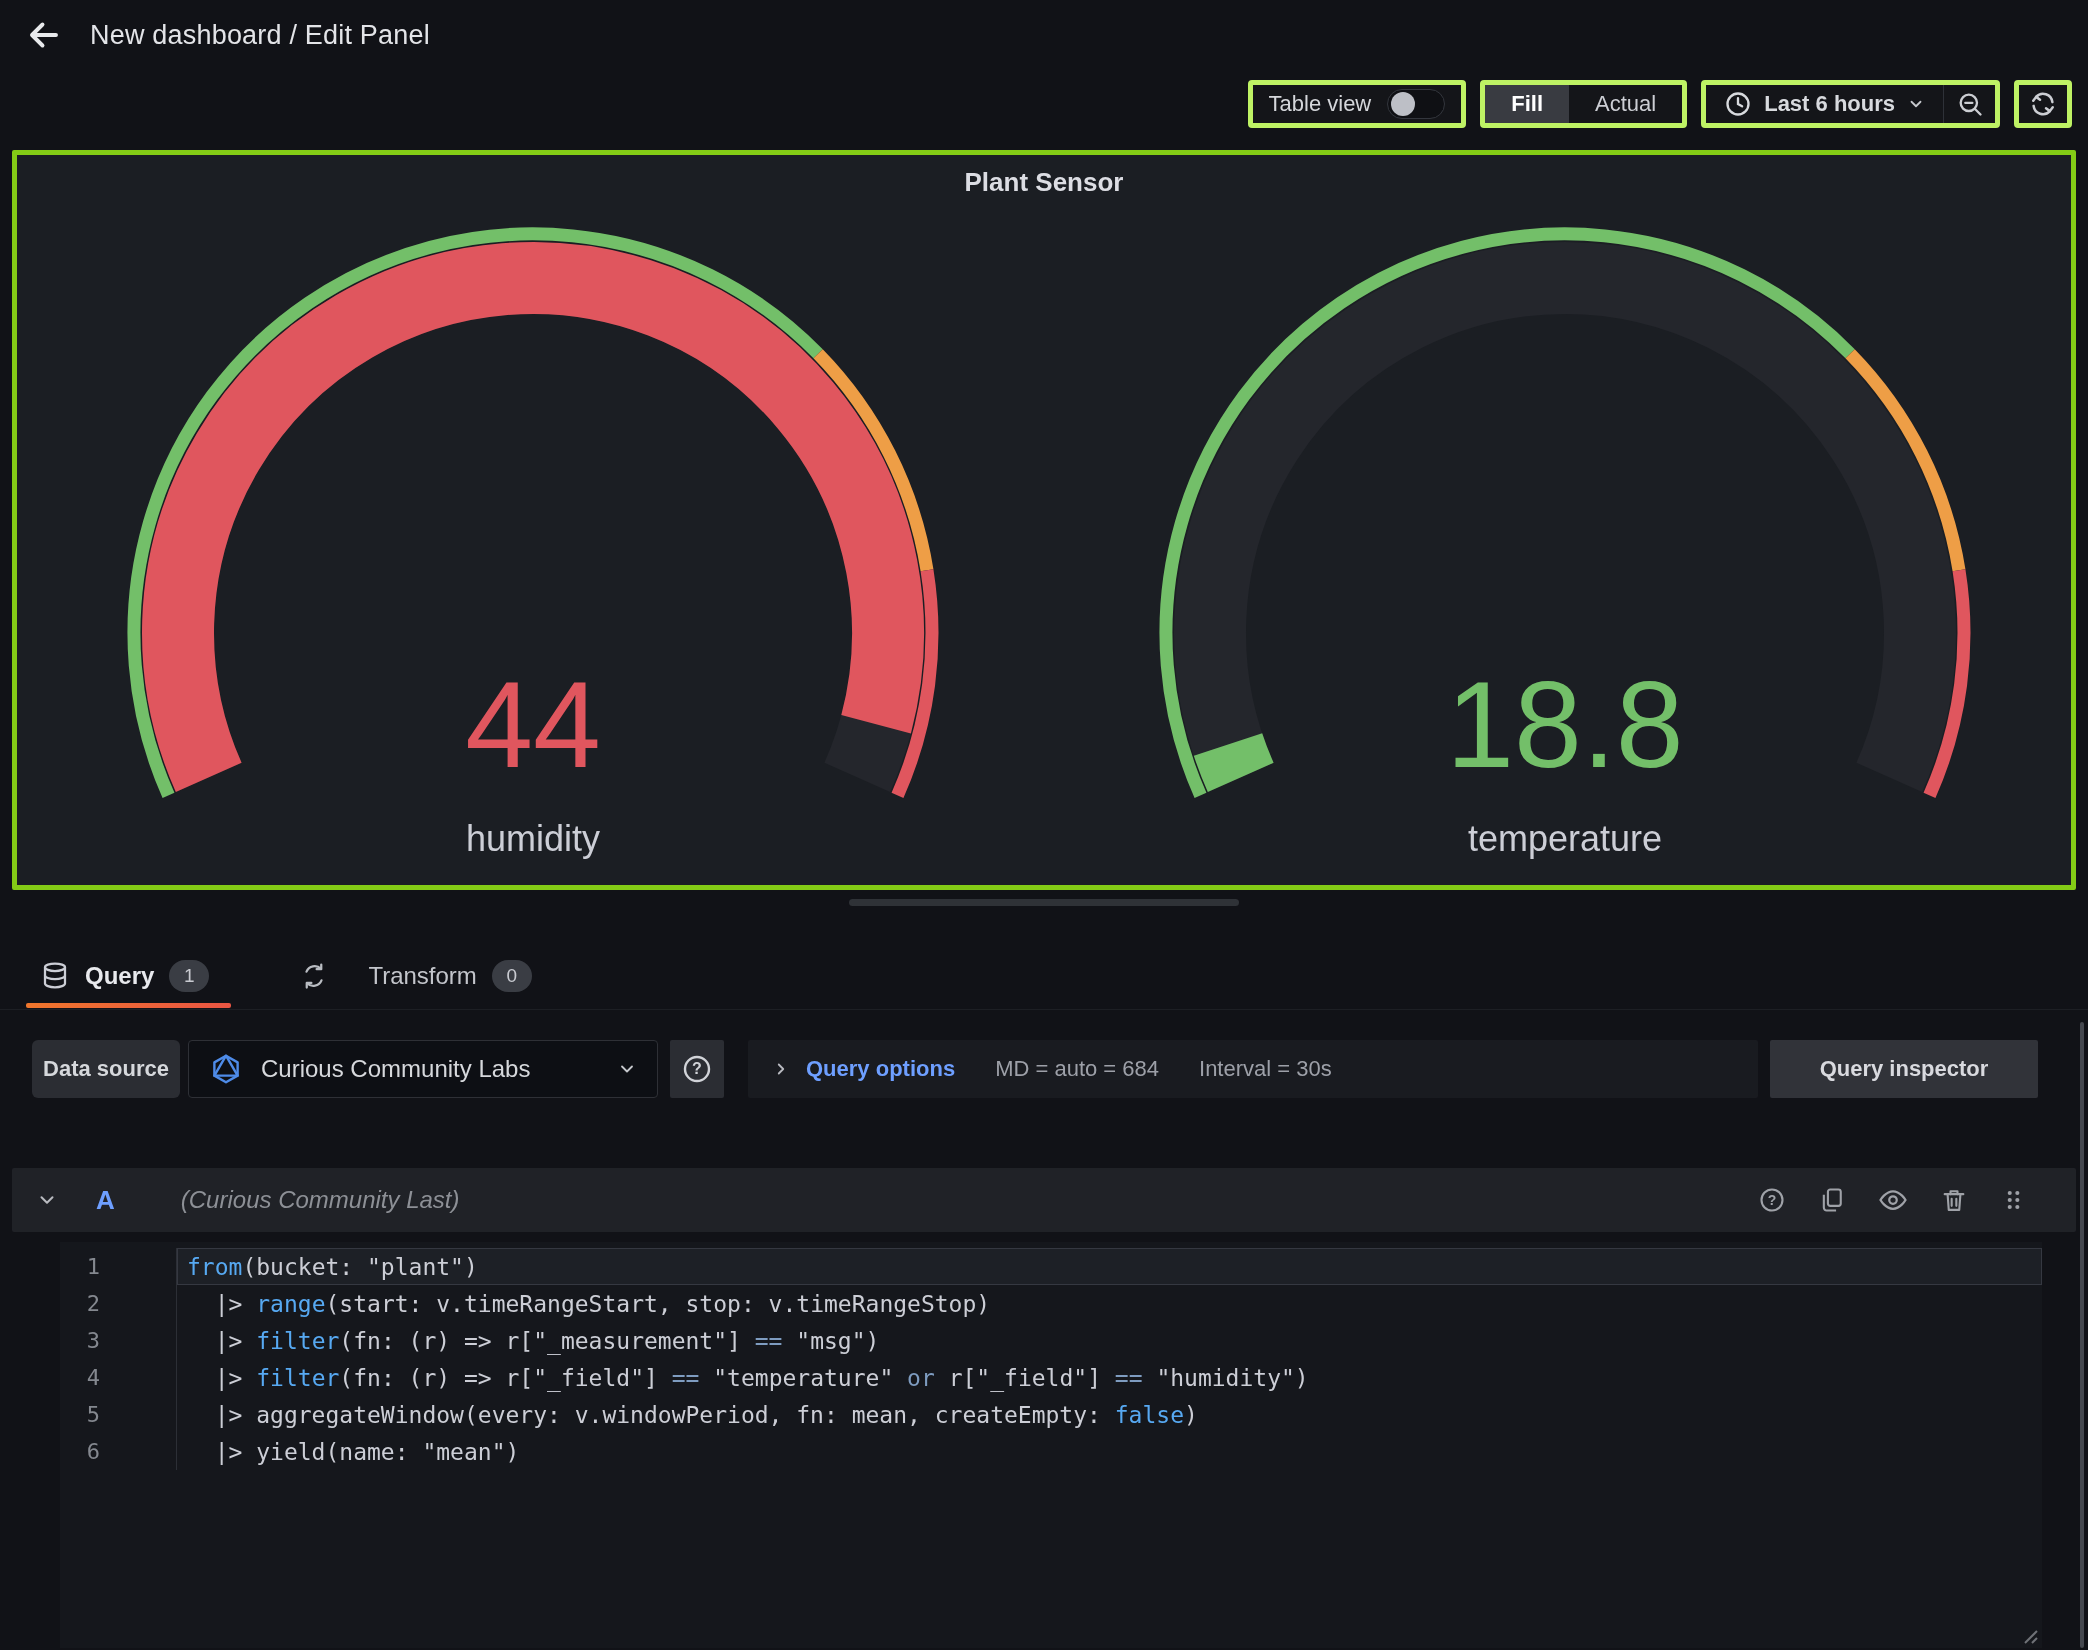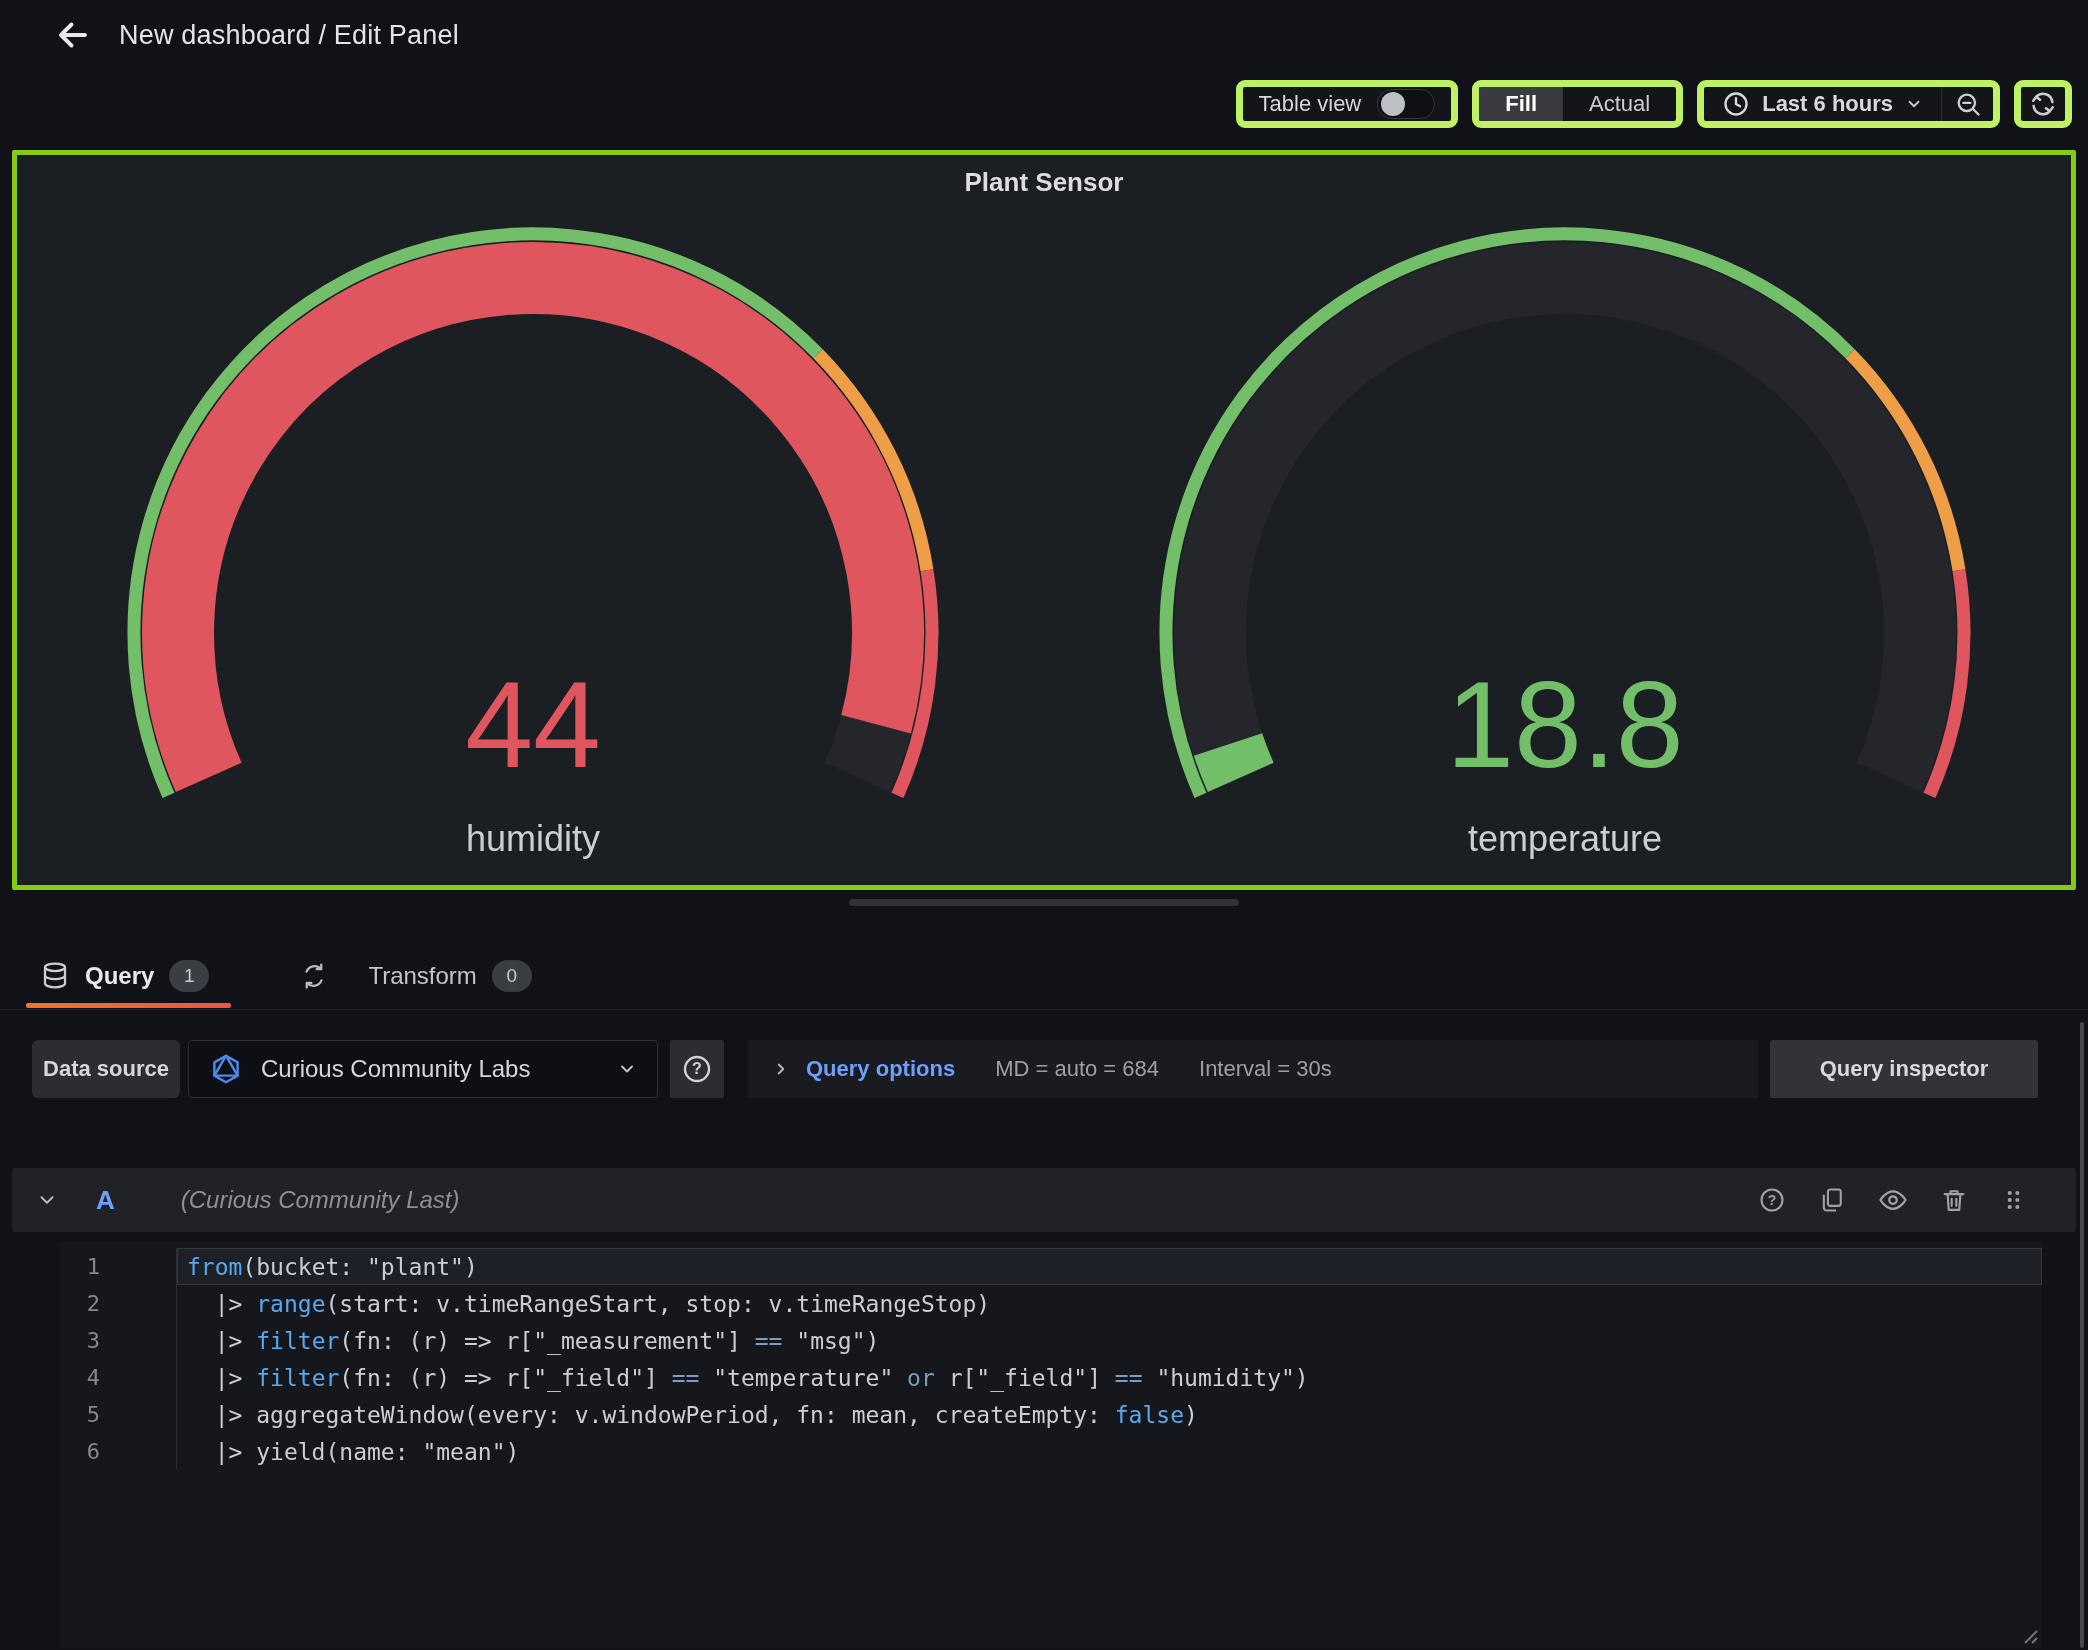--- a/index.html
+++ b/index.html
@@ -1,28 +1,28 @@
 <!DOCTYPE html>
 <html><head>
 <meta charset="utf-8">
 <style>
   * { margin:0; padding:0; box-sizing:border-box; }
   body { background:#000; }
   .app { position:relative; width:2088px; height:1650px; background:#111217;
          font-family:"Liberation Sans", sans-serif; color:#ccced6; overflow:hidden; }
 
   
-  .hdr { position:absolute; top:0; left:0; right:0; height:70px; display:flex; align-items:center;padding-left:29px; }
+  .hdr { position:absolute; top:0; left:0; right:0; height:70px; display:flex; align-items:center; }
   .back-btn { width:44px; height:44px; margin-left:22px; background:none; border:none; cursor:pointer;
               display:flex; align-items:center; justify-content:center; }
   .hdr-title { margin-left:24px; font-size:27px; font-weight:500; color:#e3e4e8; letter-spacing:.2px; }
 
   
   .toolbar { position:absolute; top:80px; right:16px; height:48px; display:flex; gap:14px; align-items:stretch; }
-  .tb-box { display:flex; align-items:center; border:7px solid #bef264; border-radius:9px; background:#141519; }
+  .tb-box { display:flex; align-items:center; border:5px solid #bef264; border-radius:4px; background:#141519; }
   .tv-group { padding:0 16px; gap:16px; }
   .tv-label { font-size:22px; color:#d5d7db; }
   .toggle { width:58px; height:30px; border-radius:15px; background:#0f1014; border:1px solid #33363d;
             position:relative; cursor:pointer; }
   .toggle-knob { position:absolute; top:2px; left:3px; width:24px; height:24px; border-radius:50%; background:#bdbfc6; }
   .seg-group { overflow:hidden; }
   .seg { height:100%; display:flex; align-items:center; padding:0 26px; font-size:22px; color:#ccced4;
          background:transparent; border:none; cursor:pointer; }
   .seg.active { background:#393b41; color:#ffffff; font-weight:700; }
   .time-group { }

